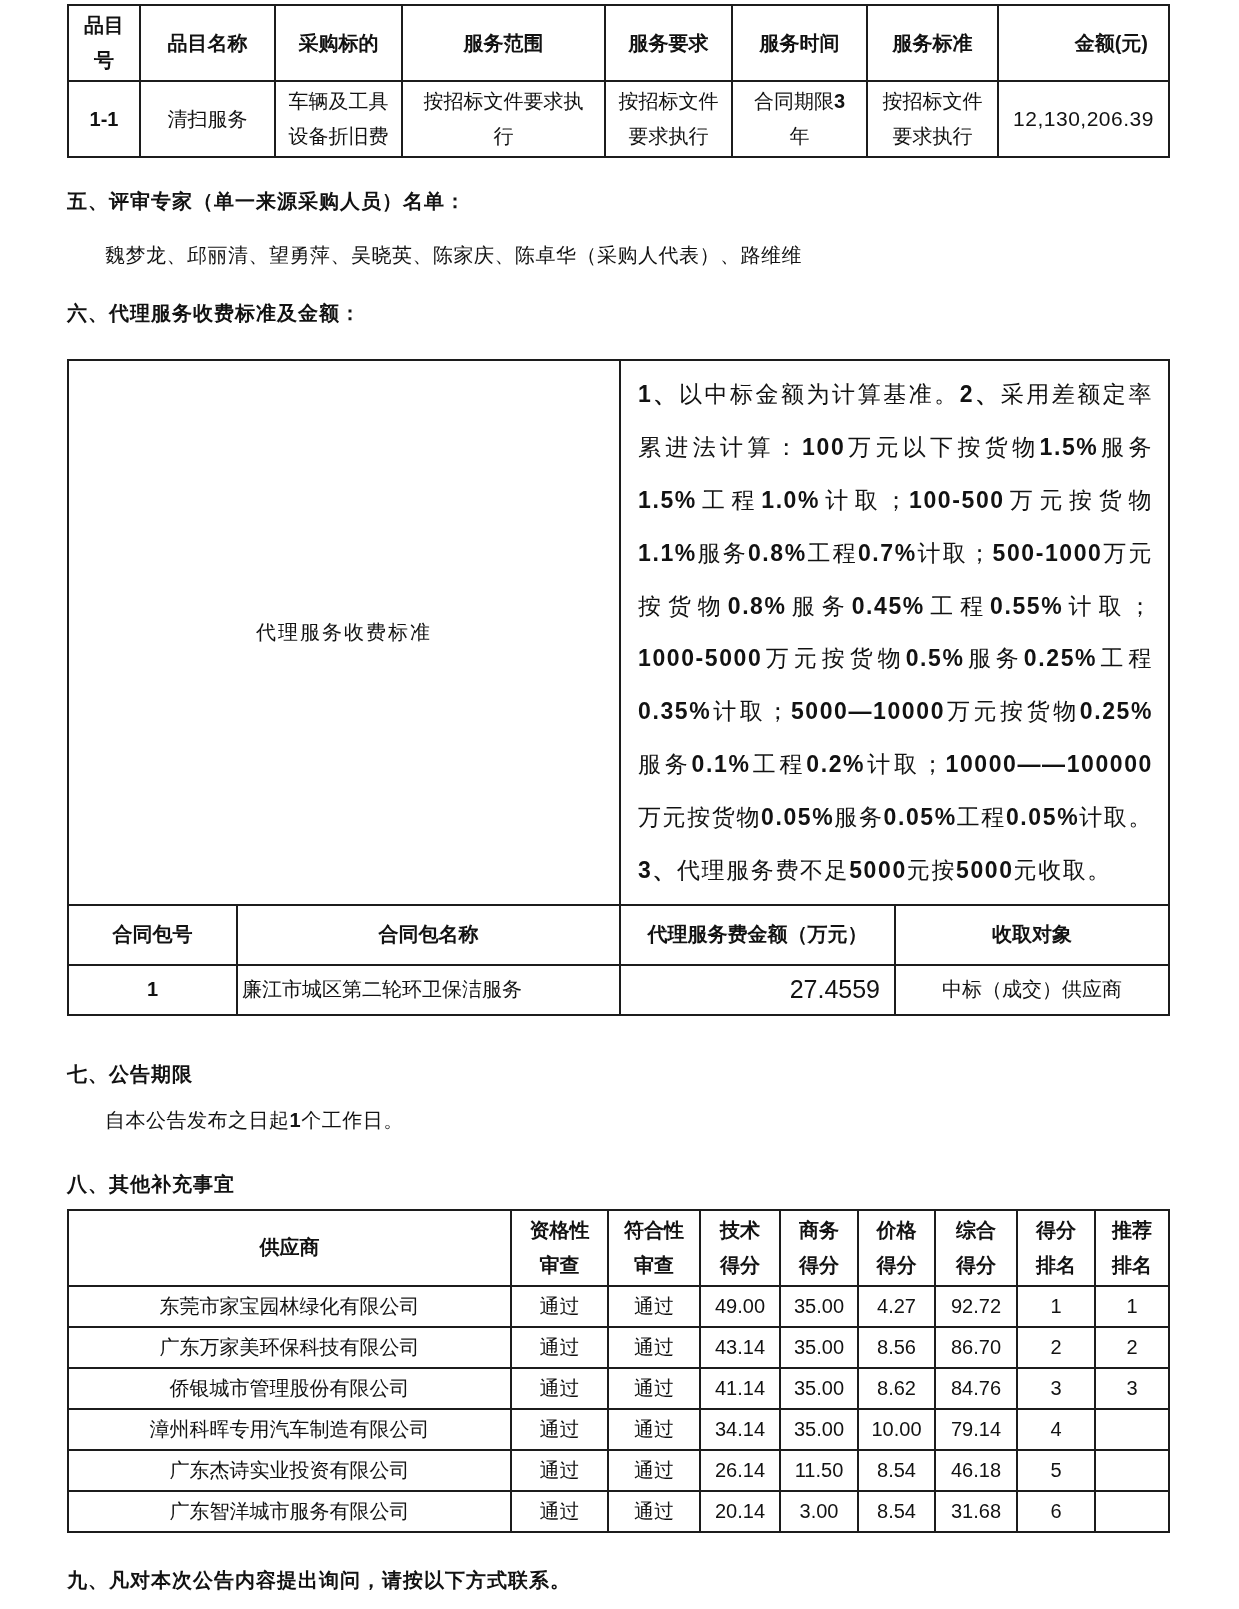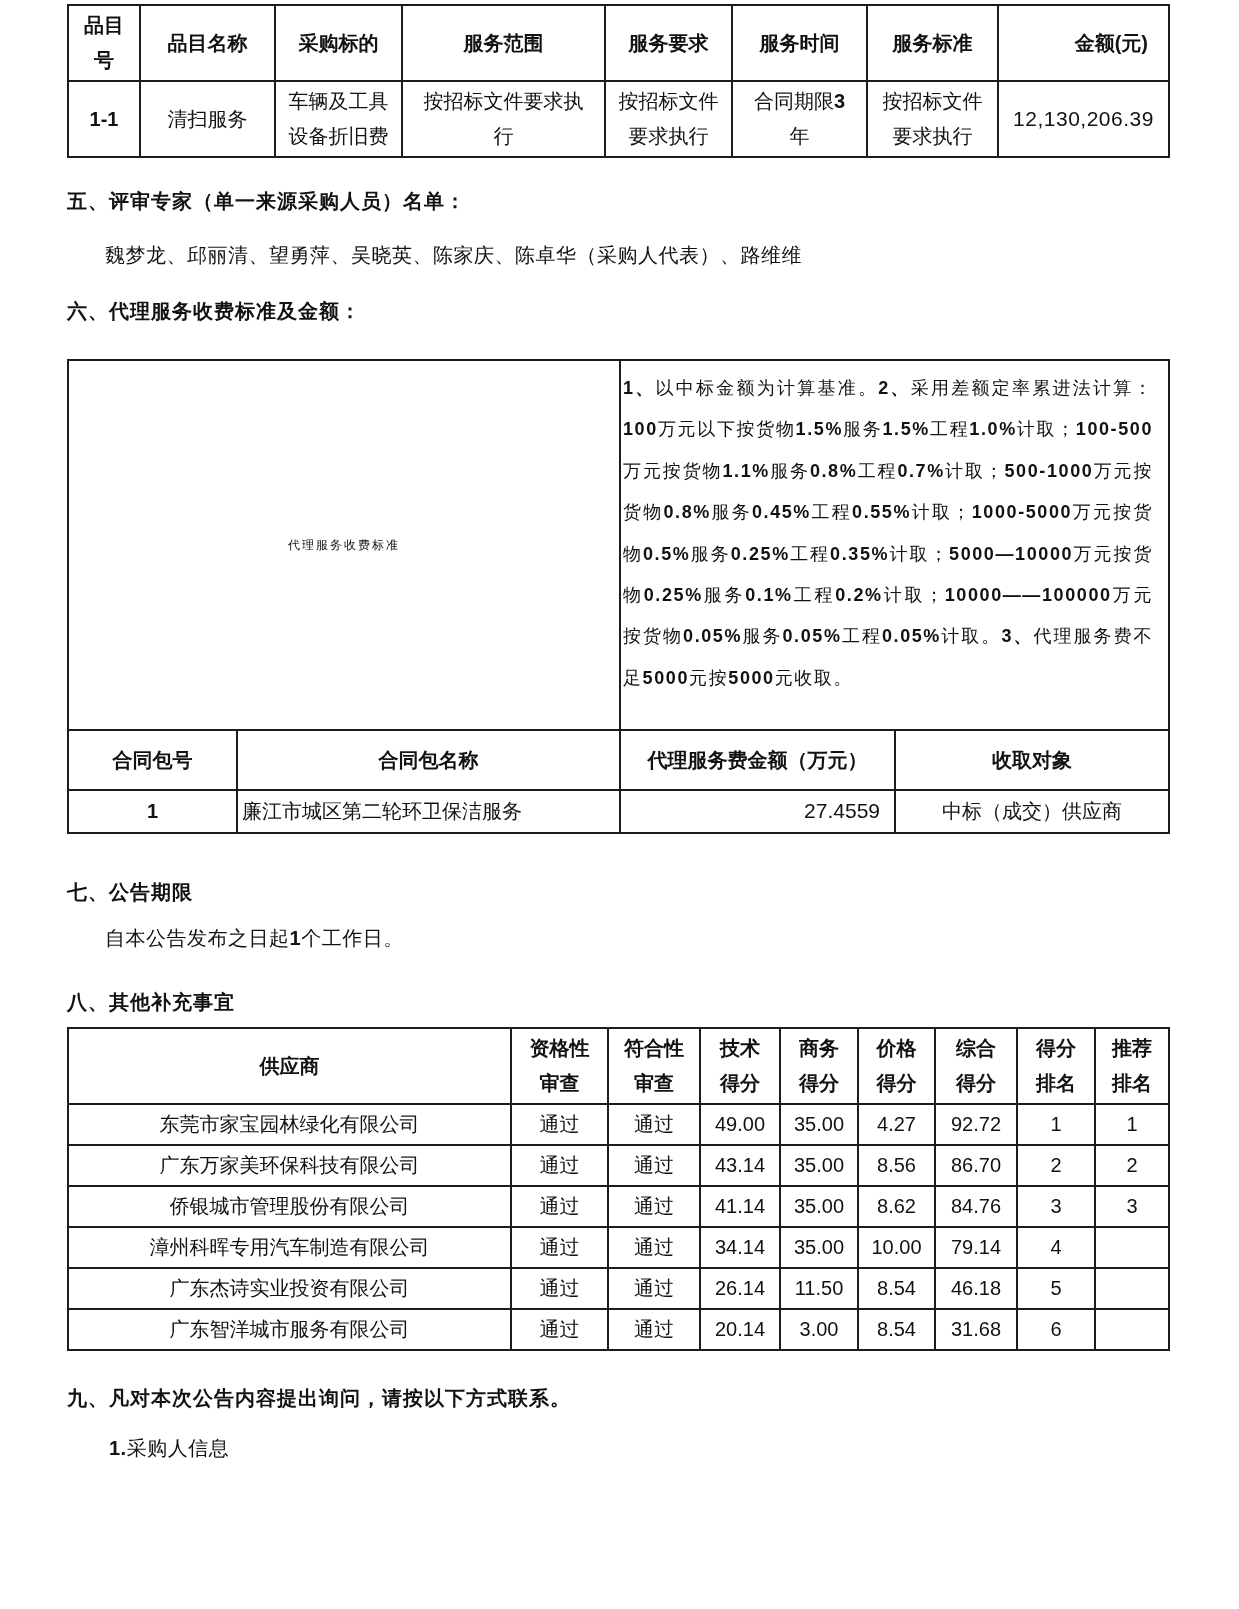--- a/index.html
+++ b/index.html
@@ -21,39 +21,39 @@
     overflow:hidden;
   }
   table.tbl th{font-weight:bold;}
   
   .items th{height:62px;line-height:1.55;border-bottom-width:4px;}
   .items td{height:74px;}
   .items th.amount{text-align:right;padding-right:20px;}
   .items td.amount{font-size:21px;letter-spacing:.5px;}
   
   .agency{margin-top:33px;}
-  .agency td.std-label{height:370px;letter-spacing:2px;font-size:12px;}
+  .agency td.std-label{height:370px;letter-spacing:2px;font-size:20px;}
   .agency td.std-text{
     text-align:justify;vertical-align:top;
-    padding:7px 15px 7px 2px;
-    font-size:18px;line-height:2.3;letter-spacing:1.6px;
+    padding:7px 15px 7px 17px;
+    font-size:23px;line-height:2.3;letter-spacing:1.6px;
   }
   .agency th{height:60px;}
   .agency td.pkg-no{height:43px;}
   .agency td.pkg-name{text-align:left;}
-  .agency td.fee{text-align:right;padding-right:14px;font-size:21px;}
+  .agency td.fee{text-align:right;padding-right:14px;font-size:25px;}
   
   .suppliers{margin-top:12px;}
   .suppliers th{height:71px;line-height:1.8;}
   .suppliers td{height:39px;line-height:1.2;}
   
   .h{font-weight:bold;font-size:20px;line-height:26px;letter-spacing:1px;}
   .body{font-size:20px;line-height:26px;margin:0;letter-spacing:.5px;}
   .h5{margin:30px 0 0 0;font-family:Liberation Serif, serif;}
-  .h6{margin:32px 0 0 0;font-family:Liberation Mono, monospace;}
+  .h6{margin:32px 0 0 0;}
   .h7{margin:45px 0 0 0;}
   .h8{margin:38px 0 0 0;}
   .h9{margin:34px 0 0 0;}
   .names{margin:28px 0 0 38px;}
   .p7{margin:20px 0 0 38px;}
   .p8{margin:32px 0 0 38px;}
   .p9a{margin:24px 0 0 42px;}
   .p9b{margin:16px 0 0 85px;}
   b{font-weight:bold;}
 </style>

